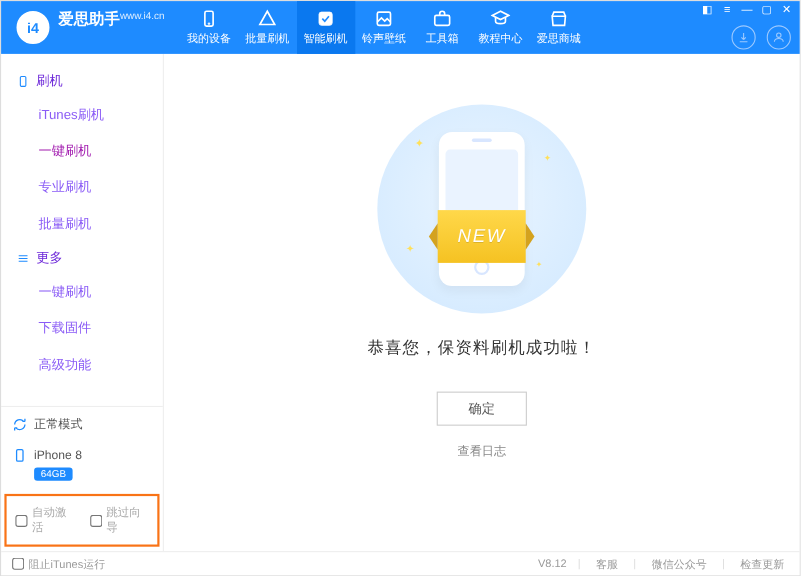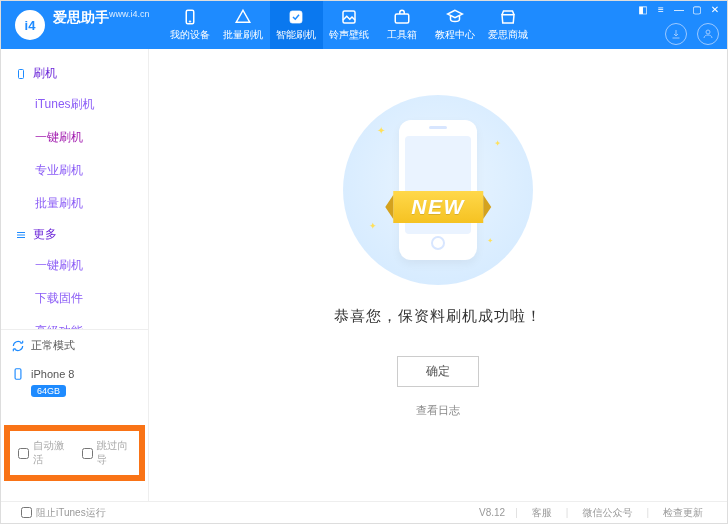--- a/index.html
+++ b/index.html
@@ -30,44 +30,44 @@
 .side-group{padding:6px 14px;display:flex;align-items:center;gap:6px;color:#6d28d9;font-size:12px}
 .side-group svg{width:12px;height:12px;stroke:#1e8bff;fill:none;stroke-width:2}
 .side-item{padding:8px 14px 8px 34px;cursor:pointer;color:#8b5cf6}
 .side-item.active{color:#a21caf}
 .side-bottom{border-top:1px solid #eee}
 .mode-row{display:flex;align-items:center;gap:6px;padding:8px 10px;font-size:11px;color:#555;cursor:pointer}
 .mode-row svg{width:14px;height:14px}
 .device-row{display:flex;align-items:center;gap:6px;padding:6px 10px 2px;font-size:11px;color:#555}
 .device-row svg{width:14px;height:14px;stroke:#1e8bff;fill:none;stroke-width:2}
 .storage-badge{margin:2px 0 8px 30px;display:inline-block;background:#1e8bff;color:#fff;font-size:9px;padding:1px 6px;border-radius:3px}
-.opt-row{display:flex;gap:14px;padding:8px 8px;border:6px solid #f97316;margin:20px 3px}
+.opt-row{display:flex;gap:14px;padding:8px 8px;border:2px solid #f97316;margin:4px 3px}
 .opt{display:flex;align-items:center;gap:4px;font-size:10.5px;color:#aaa;cursor:pointer}
 .opt input{width:11px;height:11px}
 
 
 .main{flex:1;display:flex;flex-direction:column;align-items:center;justify-content:flex-start;padding-top:46px;position:relative}
 .illus{width:190px;height:190px;border-radius:50%;background:radial-gradient(circle at 50% 45%, #eaf5ff 0%, #d8ecff 70%, #cfe6ff 100%);position:relative;display:flex;align-items:center;justify-content:center}
 .star{position:absolute;color:#ffe05a;font-size:10px}
 .s1{top:30px;left:34px}.s2{top:44px;right:32px;font-size:8px}.s3{bottom:54px;left:26px;font-size:9px}.s4{bottom:40px;right:40px;font-size:7px}
 .phone{width:78px;height:140px;background:#fff;border-radius:12px;position:relative;box-shadow:0 4px 10px rgba(0,0,0,.05)}
 .phone::before{content:"";position:absolute;top:6px;left:50%;transform:translateX(-50%);width:18px;height:3px;background:#d8e6ff;border-radius:2px}
 .phone::after{content:"";position:absolute;bottom:10px;left:50%;transform:translateX(-50%);width:10px;height:10px;border:2px solid #d8e6ff;border-radius:50%}
 .screen{position:absolute;top:16px;bottom:26px;left:6px;right:6px;background:#eaf3ff;border-radius:4px}
 .ribbon{position:absolute;top:96px;left:50%;transform:translateX(-50%);display:flex;align-items:center}
 .rib-side{border-style:solid}
 .rib-left{border-width:12px 8px 12px 0;border-color:transparent #e6b021 transparent transparent;filter:brightness(.92)}
 .rib-right{border-width:12px 0 12px 8px;border-color:transparent transparent transparent #e6b021;filter:brightness(.92)}
-.rib-body{background:linear-gradient(#ffd84a,#f5c222);height:32px;padding:0 18px;display:flex;align-items:center;font-weight:700;font-size:21px;color:#fff;letter-spacing:1.5px;font-style:italic;text-shadow:0 1px 0 rgba(0,0,0,.12)}
+.rib-body{background:linear-gradient(#ffd84a,#f5c222);height:48px;padding:0 18px;display:flex;align-items:center;font-weight:400;font-size:17px;color:#fff;letter-spacing:1.5px;font-style:italic;text-shadow:0 1px 0 rgba(0,0,0,.12)}
 .msg{margin-top:22px;font-size:15px;color:#333;letter-spacing:1px}
 .ok-btn{margin-top:30px;padding:6px 28px;border:1px solid #ccc;background:#fff;font-size:12px;color:#555;cursor:pointer}
 .log-link{margin-top:16px;font-size:11px;color:#888;cursor:pointer}
 
 
-.footer{height:22px;border-top:1px solid #eee;display:flex;align-items:center;font-size:10px;color:#999;padding:0 20px;gap:10px}
+.footer{height:22px;border-top:1px solid #eee;display:flex;align-items:center;font-size:10px;color:#999;padding:0 10px;gap:10px}
 .footer .left{display:flex;align-items:center;gap:4px;cursor:pointer}
 .footer .left input{width:11px;height:11px}
 .footer .spacer{flex:1}
 .footer .flink{cursor:pointer;padding:0 4px}
 .footer .sep{color:#ddd}
 </style>
 </head>
 <body>
 
 <div class="app">

